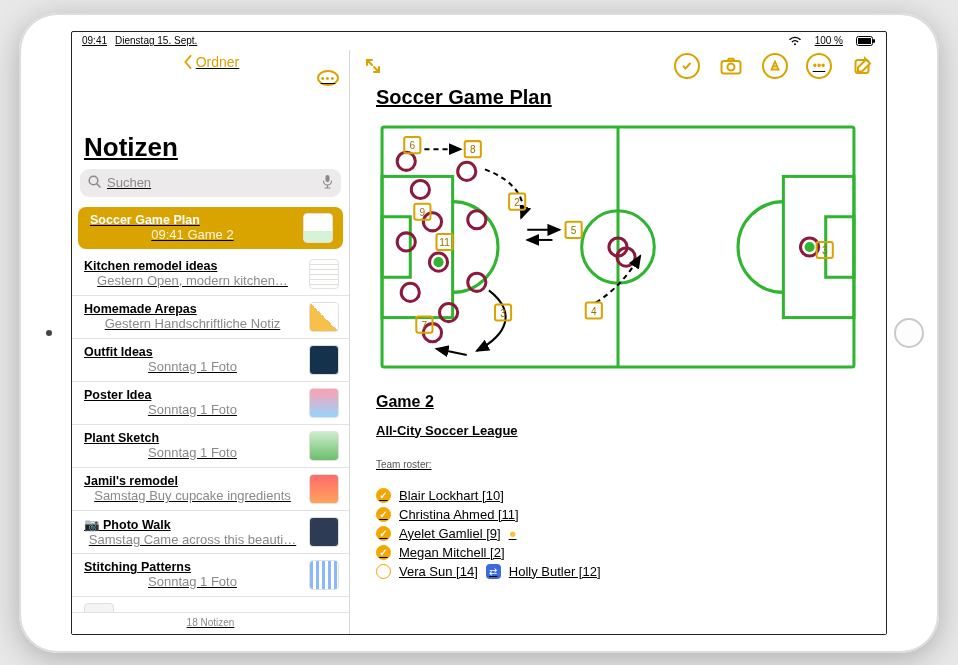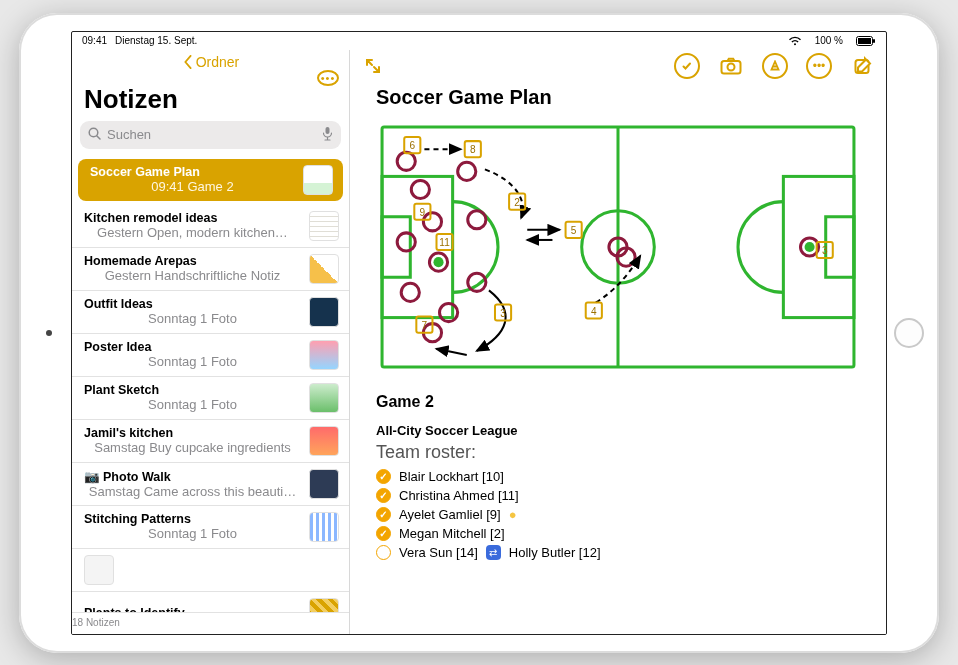--- a/index.html
+++ b/index.html
@@ -13,55 +13,55 @@
 .home-button {
   position: absolute; right: 15px; top: 50%; transform: translateY(-50%);
   width: 30px; height: 30px; border: 2px solid #c9c9c9; border-radius: 50%; background: #fdfdfd;
 }
 .camera-dot {
   position: absolute; left: 27px; top: 50%; transform: translateY(-50%);
   width: 6px; height: 6px; background: #444; border-radius: 50%;
 }
 .screen {
   width: 100%; height: 100%; background: #fff; border: 1px solid #222; border-radius: 2px;
-  overflow: hidden; display: flex; flex-direction: column;
+  overflow: hidden; display: flex; flex-direction: column; text-decoration: underline;
 }
 
 
 .statusbar { height: 18px; font-size: 10px; display: flex; align-items: center; padding: 0 10px; color: #000; }
 .statusbar .sb-left { flex: 0 0 auto; display: flex; gap: 8px; }
 .statusbar .sb-right { margin-left: auto; display: flex; gap: 13px; align-items: center; }
 .wifi-icon, .battery-icon { display: inline-block; }
 .wifi-icon svg, .battery-icon svg { vertical-align: middle; }
 
 
 .app { flex: 1; display: flex; min-height: 0; }
 
 
 .sidebar { width: 278px; border-right: 1px solid #d8d8d8; display: flex; flex-direction: column; background: #fff; }
 .sb-header { padding: 4px 10px 0 10px; }
 .sb-header-top { display: flex; align-items: center; height: 28px; flex-direction: column; }
 .back-btn { color: #d9a300; font-size: 14px; display: flex; align-items: center; gap: 2px; }
 .back-btn svg { width: 12px; height: 14px; }
 .more-circle { margin-left: auto; width: 22px; height: 22px; border: 2px solid #d9a300; border-radius: 50%; display: flex; align-items: center; justify-content: center; color: #d9a300; font-size: 11px; letter-spacing: 1px; }
-.sb-title { font-size: 26px; font-weight: 700; padding: 2px 12px 6px; }
+.sb-title { font-size: 26px; font-weight: 700; padding: 2px 12px 6px; margin-top: 48px; }
 .search-wrap { padding: 0 8px 6px; }
 .search-field { background: #eceaea; border-radius: 9px; height: 28px; display: flex; align-items: center; padding: 0 8px; color: #8a8a8d; font-size: 13px; gap: 6px; }
 .search-field .mic-icon { margin-left: auto; }
 
 
 .note-list { flex: 1; overflow-y: auto; }
 .note-row { display: flex; align-items: center; border-bottom: 1px solid #e2e2e2; padding: 6px 10px 6px 12px; gap: 8px; }
 .note-row.selected { background: #d9a300; color: #fff; border-radius: 8px; margin: 4px 6px; border-bottom: none; }
 .note-row.selected .note-sub { color: #fff7df; }
 .note-text { flex: 1; min-width: 0; }
 .note-title { font-size: 12.5px; font-weight: 600; white-space: nowrap; overflow: hidden; text-overflow: ellipsis; }
 .note-sub { font-size: 13px; color: #8a8a8d; white-space: nowrap; overflow: hidden; text-overflow: ellipsis; text-align: center; }
 .note-thumb { width: 30px; height: 30px; border-radius: 4px; background: #eee; flex: 0 0 auto; border: 1px solid #e0e0e0; }
-.sb-footer { text-align: left; font-size: 10px; color: #8a8a8d; padding: 4px 0 6px; border-top: 1px solid #e2e2e2; }
+.sb-footer { text-align: center; font-size: 10px; color: #8a8a8d; padding: 4px 0 6px; border-top: 1px solid #e2e2e2; }
 
 
 .th-field { background: linear-gradient(#fff 60%, #d5f3d5 60%); }
 .th-kitchen { background: repeating-linear-gradient(#fff 0 4px, #e0ded6 4px 5px); }
 .th-arepas { background: linear-gradient(45deg,#f6c04a 0 50%,#fff 50% 100%); }
 .th-outfit { background: #15324d; }
 .th-poster { background: linear-gradient(#ff9fb0,#95d5ff); }
 .th-plant { background: linear-gradient(#cdeccd,#6bbf6b); }
 .th-birthday { background: linear-gradient(#ff6b6b,#ffa45b); }
 .th-photo { background: #2d3b55; }
@@ -75,22 +75,22 @@
 .toolbar .spacer { flex: 1; }
 .tb-btn { width: 26px; height: 26px; display: flex; align-items: center; justify-content: center; color: #d9a300; }
 .tb-btn.circle { border: 2px solid #d9a300; border-radius: 50%; font-size: 12px; }
 .tb-btn svg { stroke: #d9a300; }
 
 .note-body { flex: 1; padding: 4px 26px 10px; overflow: hidden; }
 .note-h1 { font-size: 20px; font-weight: 700; margin-bottom: 8px; }
 .sketch { width: 100%; height: 260px; }
 .note-h2 { font-size: 16px; font-weight: 700; margin-top: 12px; }
 .note-h3 { font-size: 13px; font-weight: 700; margin-top: 12px; }
-.roster-label { font-size: 18px; color: #555; margin-top: 4px; }
-.roster { list-style: none; margin-top: 4px; }
+.roster-label { font-size: 10px; color: #555; margin-top: 21px; }
+.roster { list-style: none; margin-top: 16px; }
 .roster li { font-size: 13px; padding: 2px 0; display: flex; align-items: center; gap: 8px; }
 .check { width: 15px; height: 15px; border-radius: 50%; border: 1.5px solid #f3a500; display: inline-flex; align-items: center; justify-content: center; flex: 0 0 auto; }
 .check.done { background: #f3a500; }
 .check.done::after { content: "✓"; color: #fff; font-size: 10px; font-weight: 700; }
 .yellow-dot { color: #f5c542; }
 .swap-icon { display: inline-flex; width: 15px; height: 15px; background: #3a6bdc; border-radius: 4px; color: #fff; align-items: center; justify-content: center; font-size: 10px; }
 
 
 ::-webkit-scrollbar { width: 0; }
 </style>
@@ -196,21 +196,21 @@
             </div>
             <div class="note-row">
               <div class="note-text">
                 <div class="note-title">Plant Sketch</div>
                 <div class="note-sub">Sonntag  1 Foto</div>
               </div>
               <div class="note-thumb th-plant"></div>
             </div>
             <div class="note-row">
               <div class="note-text">
-                <div class="note-title">Jamil's kitchen</div>
+                <div class="note-title">Jamil's remodel</div>
                 <div class="note-sub">Samstag  Buy cupcake ingredients</div>
               </div>
               <div class="note-thumb th-birthday"></div>
             </div>
             <div class="note-row">
               <div class="note-text">
                 <div class="note-title">📷  Photo Walk</div>
                 <div class="note-sub">Samstag  Came across this beauti…</div>
               </div>
               <div class="note-thumb th-photo"></div>

